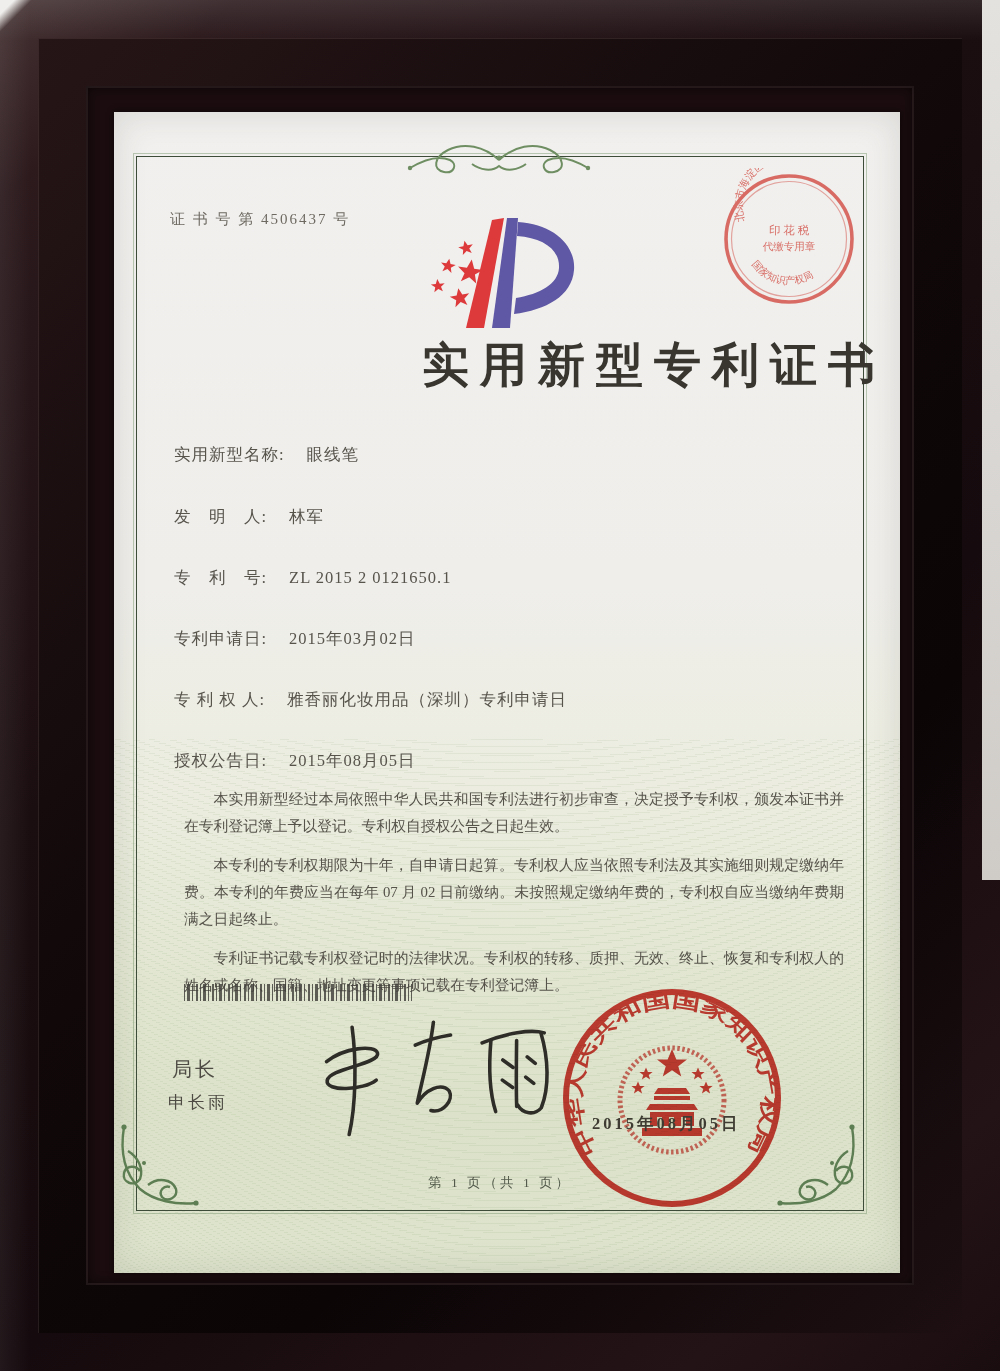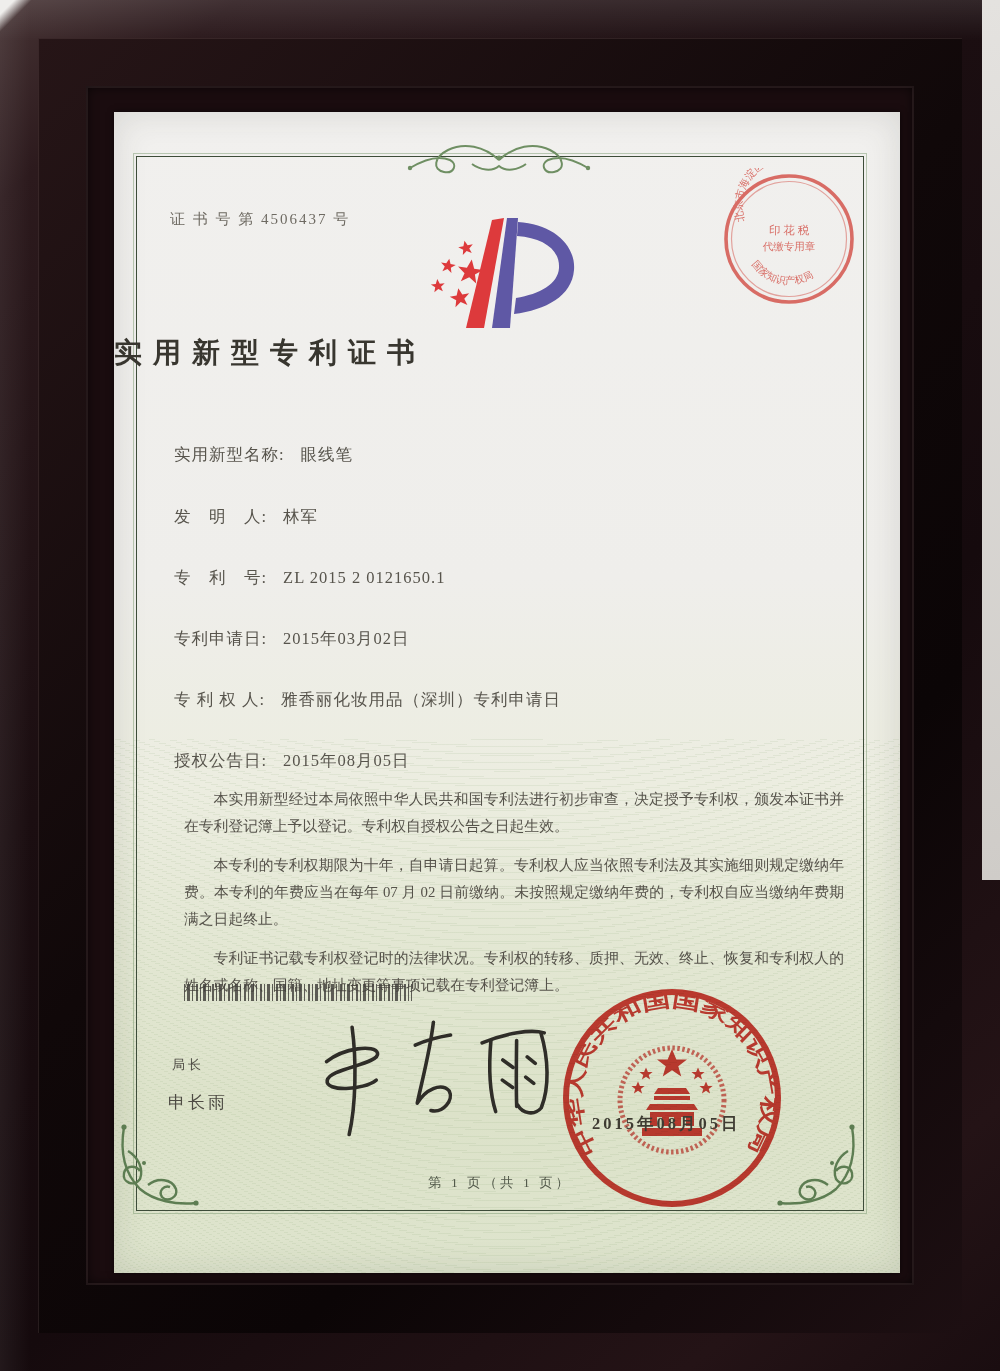--- a/index.html
+++ b/index.html
@@ -28,34 +28,34 @@
     background:linear-gradient(180deg,#f1f0ee 0%,#efeeeb 40%,#ecedE0 58%,#e3e7d3 72%,#dce2c9 86%,#dee4cd 100%);
     box-shadow:inset 0 0 34px rgba(60,60,50,.14), 0 0 6px rgba(0,0,0,.6);}
   .guilloche{position:absolute;left:0;right:0;bottom:0;height:46%;pointer-events:none;opacity:.5;
     background:repeating-radial-gradient(ellipse 160% 90% at 50% 150%,
       rgba(120,155,100,.22) 0 1px, rgba(255,255,255,0) 1px 6px);}
   .cert-border{position:absolute;left:22px;top:44px;right:36px;bottom:62px;
     border:1.5px solid #3d4c39; outline:1px solid rgba(125,155,115,.5); outline-offset:2px;}
   .flourish{position:absolute;pointer-events:none;}
   
   .cert-no{position:absolute;left:56px;top:98px;font-size:15px;letter-spacing:2px;color:#6e6a62;}
-  .title{position:absolute;left:0;right:14px;top:222px;text-align:left;
-    font-size:28px;font-weight:700;letter-spacing:11px;color:#38362f;font-family:Liberation Serif, serif;}
+  .title{position:absolute;left:0;right:14px;top:222px;text-align:right;
+    font-size:47px;font-weight:700;letter-spacing:11px;color:#38362f;font-family:Liberation Serif, serif;}
   .field{position:absolute;left:60px;font-size:16.5px;color:#57544c;letter-spacing:1px;white-space:nowrap;}
-  .field .val{margin-left:16px;}
+  .field .val{margin-left:22px;}
   .paras{position:absolute;left:58px;right:44px;top:662px;font-size:14.8px;line-height:1.82;
     color:#55524a;text-align:justify;}
   .paras p{margin:12px;text-indent:2em;}
   .barcode{position:absolute;left:70px;top:872px;width:228px;height:17px;opacity:.82;
     background:repeating-linear-gradient(90deg,
       #403e3a 0 1.5px,transparent 1.5px 3.5px,
       #403e3a 3.5px 6.5px,transparent 6.5px 8px,
       #403e3a 8px 9px,transparent 9px 12.5px,
       #403e3a 12.5px 14px,transparent 14px 16px);}
-  .signer-title{position:absolute;left:58px;top:944px;font-size:13px;color:#4e4b44;letter-spacing:3px;}
+  .signer-title{position:absolute;left:58px;top:944px;font-size:20px;color:#4e4b44;letter-spacing:3px;}
   .signer-name{position:absolute;left:54px;top:979px;font-size:17px;color:#4e4b44;letter-spacing:3px;}
   .signature{position:absolute;left:182px;top:898px;width:290px;height:140px;transform:rotate(-2deg);}
   .seal{position:absolute;left:444px;top:872px;width:228px;height:228px;opacity:.92;
     mix-blend-mode:multiply;}
   .seal-date{position:absolute;left:478px;top:1001px;font-size:16.5px;font-weight:700;
     color:#3f3c33;letter-spacing:3px;z-index:6;}
   .footer{position:absolute;left:0;right:14px;top:1062px;text-align:center;
     font-size:13.5px;color:#535a4b;letter-spacing:3px;}
   .logo{position:absolute;left:300px;top:92px;width:176px;height:132px;}
   .tax-stamp{position:absolute;left:604px;top:56px;width:142px;height:142px;opacity:.85;}

